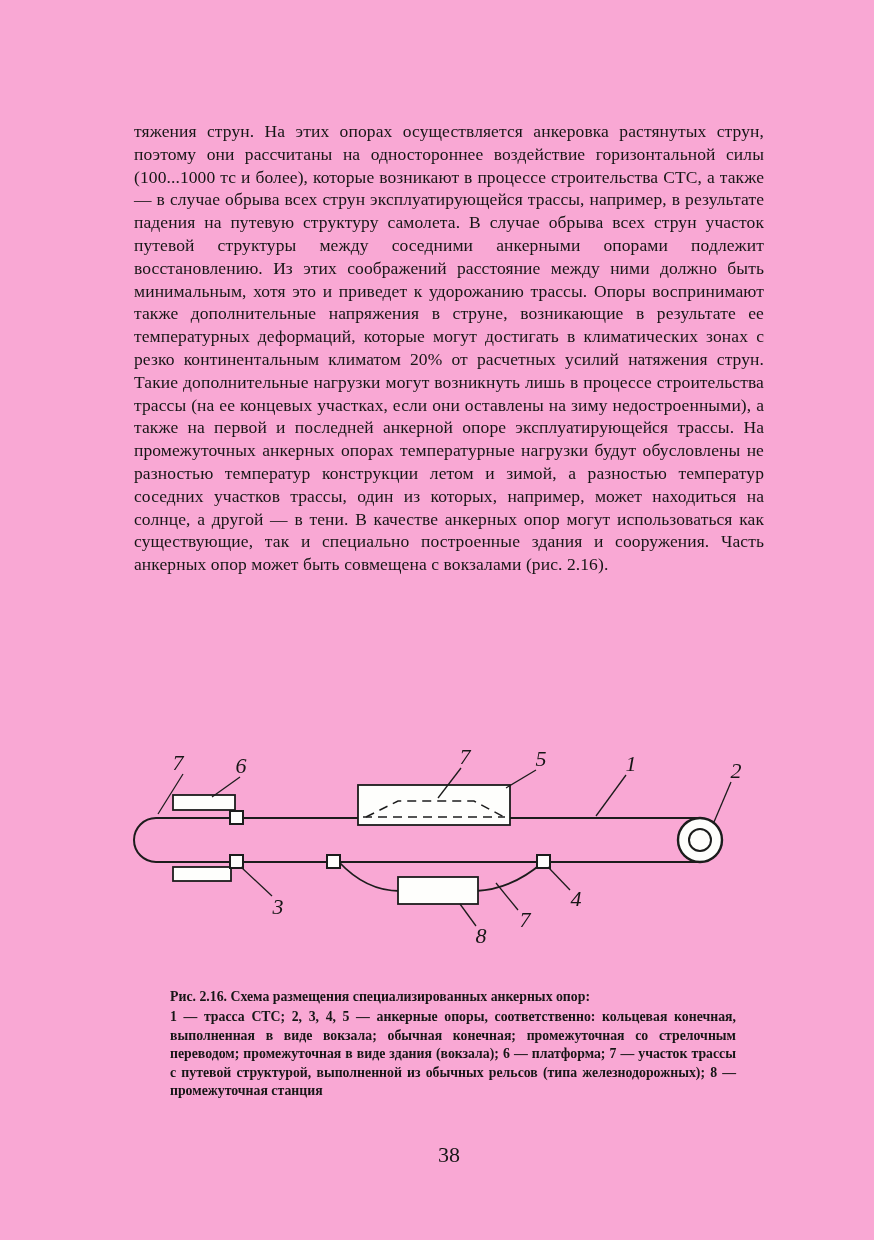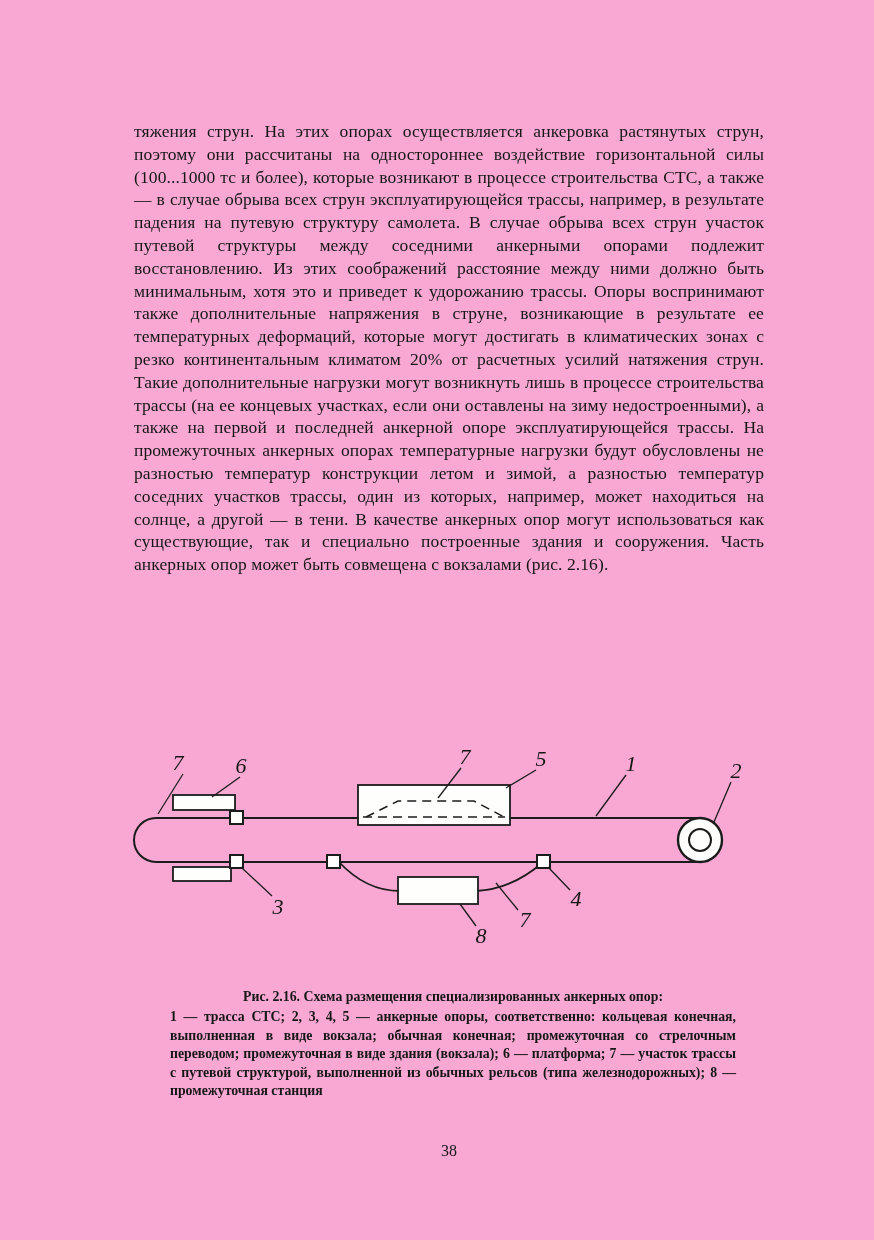--- a/index.html
+++ b/index.html
@@ -42,29 +42,29 @@
   .caption {
     margin: 16px 0 0 170px;
     width: 566px;
     font-size: 13.8px;
     line-height: 18.4px;
     font-weight: bold;
     text-align: justify;
   }
   .caption-title {
     margin-bottom: 2px;
-    text-align: center;
+    text-align: left;
   }
   .page-number {
     position: absolute;
     top: 1142px;
     left: 134px;
     width: 630px;
     text-align: center;
-    font-size: 16px;
+    font-size: 22px;
   }
   .diagram-label {
     font-family: "Liberation Serif", serif;
     font-style: italic;
     font-size: 22px;
     fill: #161616;
   }
 </style>
 </head>
 <body>

